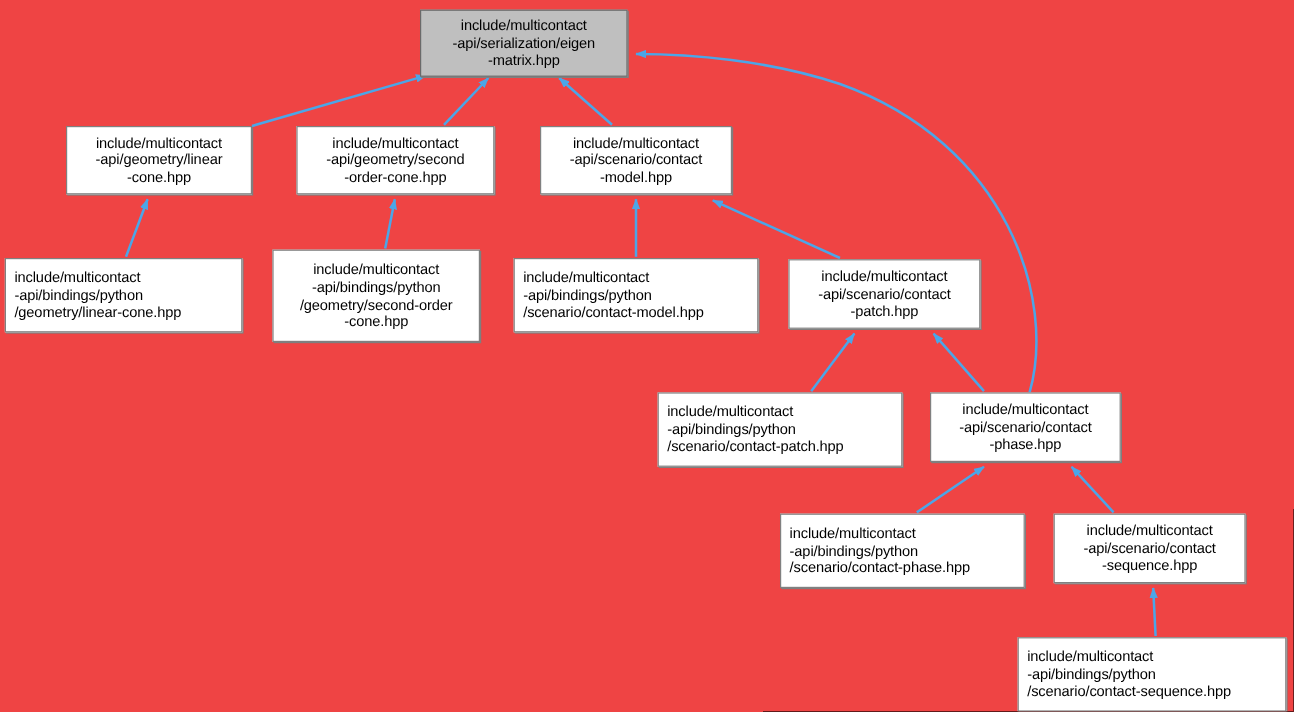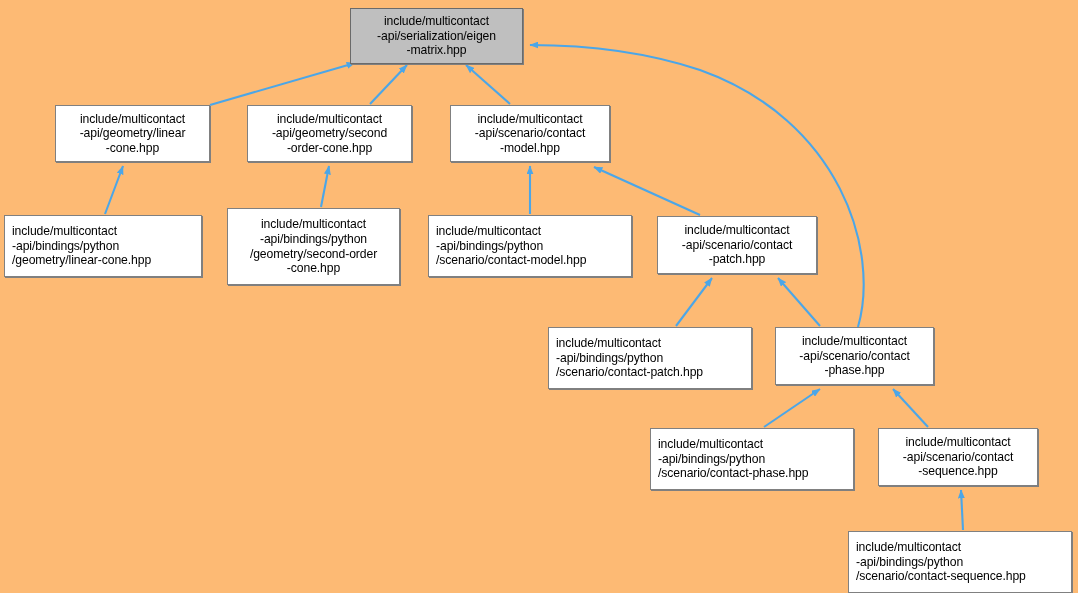--- a/index.html
+++ b/index.html
@@ -5,21 +5,21 @@
 <style>
   html, body {
     margin: 0;
     padding: 0;
     background: #000000;
   }
   #graph {
     position: relative;
     width: 1078px;
     height: 593px;
-    background: #fdba74;
+    background: #ef4444;
     overflow: hidden;
     font-family: "Liberation Sans", sans-serif;
   }
   #edges {
     position: absolute;
     left: 0;
     top: 0;
     width: 1078px;
     height: 593px;
     pointer-events: none;

